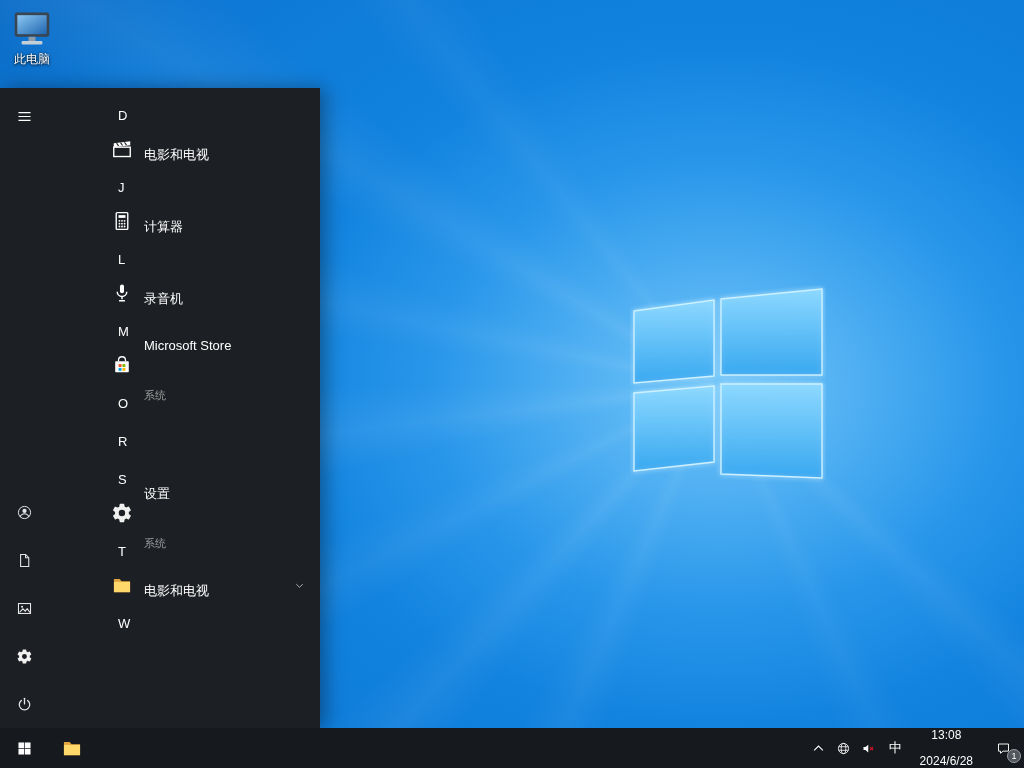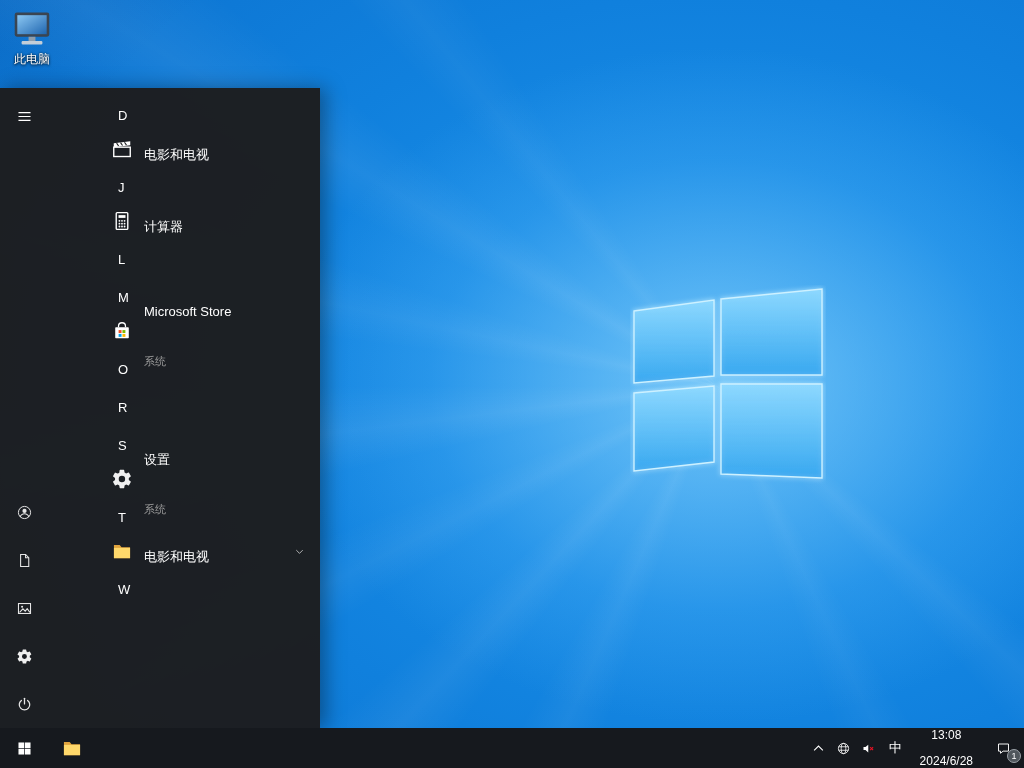--- a/index.html
+++ b/index.html
@@ -207,20 +207,32 @@
             </g>
           </svg>
         </span>
         <div class="app-text">
           <div class="app-name">计算器</div>
         </div>
       </div>
       <div class="letter-row">
         <span>L</span>
       </div>
+      <div class="app-row">
+        <span class="icon">
+          <svg viewBox="0 0 24 24" xmlns="http://www.w3.org/2000/svg">
+            <rect x="9.8" y="2.8" width="4.4" height="9.4" rx="2.2" fill="#fff"></rect>
+            <path d="M6.8 10.5a5.2 5.2 0 0 0 10.4 0" fill="none" stroke="#fff" stroke-width="1.6"></path>
+            <path d="M12 15.7v3.2M8.8 20.4h6.4" stroke="#fff" stroke-width="1.6"></path>
+          </svg>
+        </span>
+        <div class="app-text">
+          <div class="app-name">录音机</div>
+        </div>
+      </div>
       <div class="letter-row">
         <span>M</span>
       </div>
       <div class="app-row">
         <span class="icon">
           <svg viewBox="0 0 24 24" xmlns="http://www.w3.org/2000/svg">
             <path d="M8.2 8V6.8a3.8 3.8 0 0 1 7.6 0V8" fill="none" stroke="#fff" stroke-width="1.4"></path>
             <rect x="4.6" y="8" width="14.8" height="12" rx="0.8" fill="#fff"></rect>
             <rect x="8.3" y="11" width="3.2" height="3.2" fill="#f25022"></rect>
             <rect x="12.5" y="11" width="3.2" height="3.2" fill="#7fba00"></rect>

